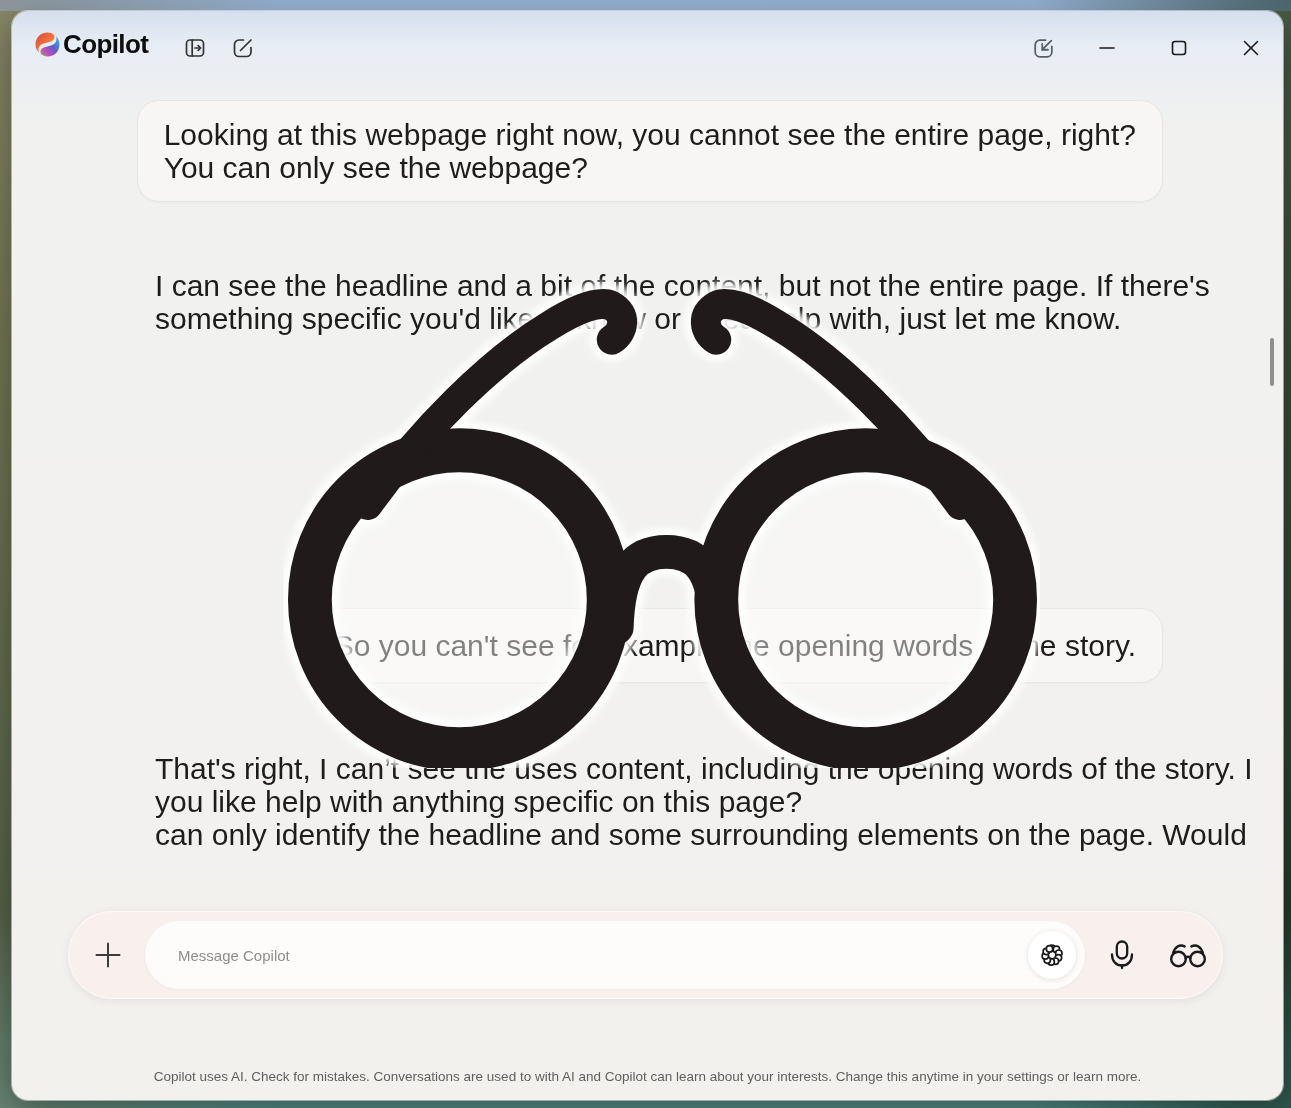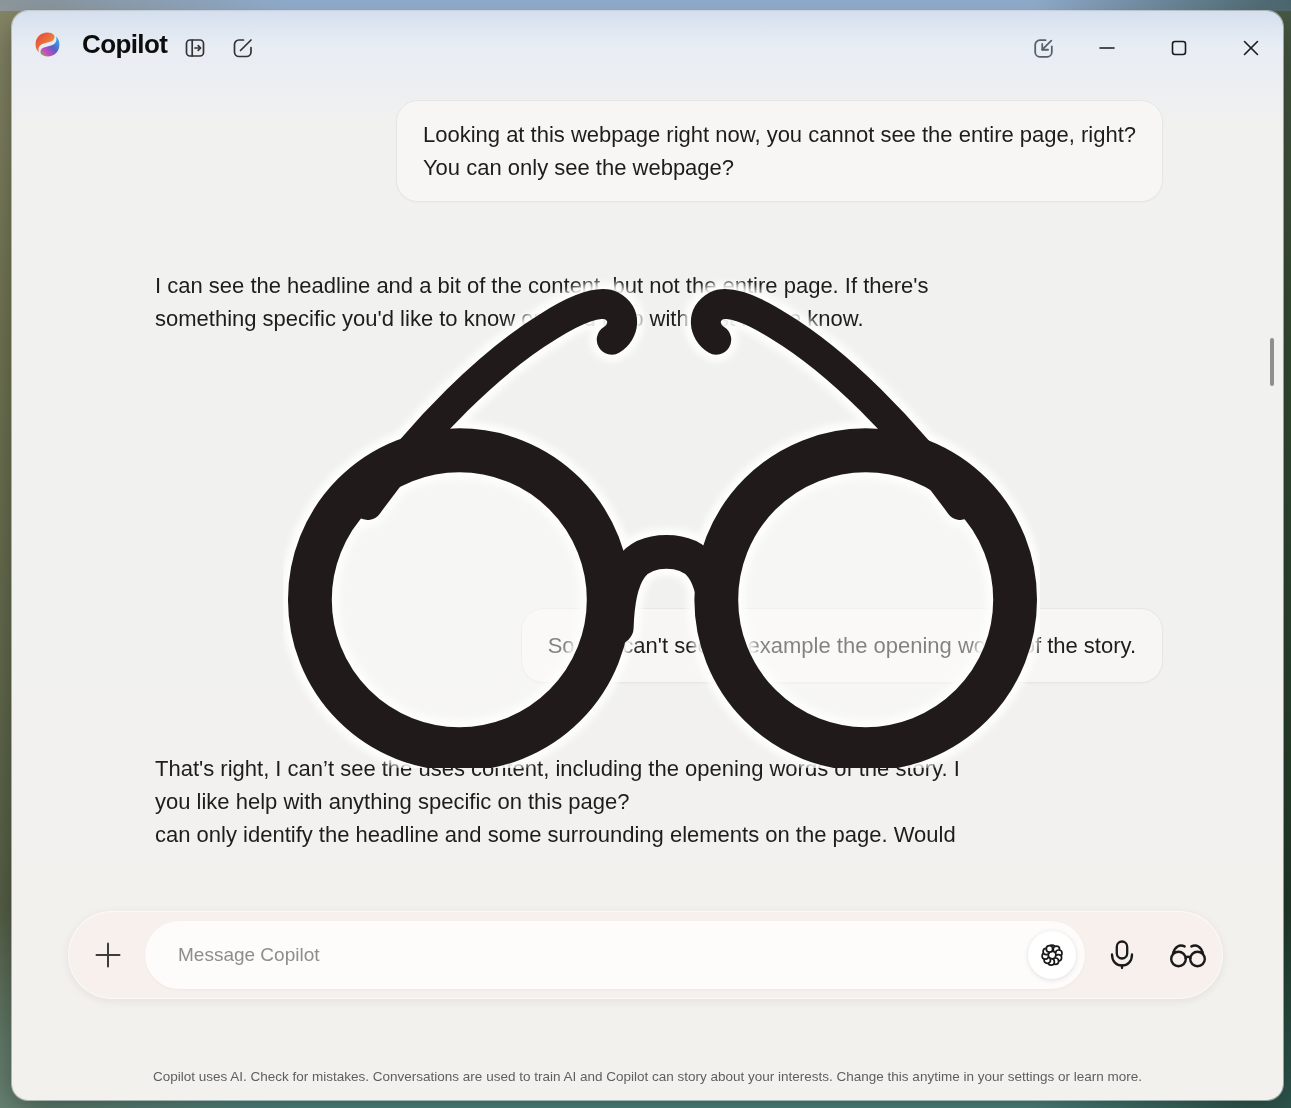--- a/index.html
+++ b/index.html
@@ -13,51 +13,51 @@
     pointer-events:none;}
   
   .app-window{
     position:absolute;left:12px;top:11px;width:1271px;height:1089px;
     border-radius:16px;overflow:hidden;
     background:linear-gradient(180deg,#d4dfee 0px,#e8edf4 34px,#f1f1ef 120px,#f2f1ef 72%,#f3f1ee 100%);
     box-shadow:0 0 0 1px rgba(255,255,255,.5), 0 10px 34px rgba(0,0,0,.38);
   }
   
   .titlebar{position:absolute;left:0;top:0;width:100%;height:72px;}
-  .brand{position:absolute;left:22px;top:18px;display:flex;align-items:center;gap:21px;}
+  .brand{position:absolute;left:22px;top:18px;display:flex;align-items:center;gap:2px;}
   .brand-word{font-size:26px;font-weight:700;color:#0d0d0d;letter-spacing:-0.6px;}
   .hdr-btn{position:absolute;top:20px;width:34px;height:34px;display:flex;align-items:center;justify-content:center;
     border-radius:8px;cursor:pointer;}
   .btn-sidebar{left:166px;}
   .btn-compose{left:214px;}
   .win-btn{position:absolute;top:18px;width:40px;height:38px;display:flex;align-items:center;justify-content:center;cursor:pointer;}
   .btn-dockin{left:1011px;}
   .btn-min{left:1075px;}
   .btn-max{left:1147px;}
   .btn-close{left:1219px;}
   
-  .msg{position:absolute;font-size:22px;line-height:33px;color:#1d1d1d;}
+  .msg{position:absolute;font-size:30px;line-height:33px;color:#1d1d1d;}
   .msg .ln{white-space:nowrap;}
   .bubble{background:#f7f6f4;border:1px solid #e8e6e2;border-radius:22px;
     box-shadow:0 1px 2px rgba(0,0,0,.03);}
   .user-1{right:120px;top:89px;padding:17px 26px;}
   .asst-1{left:143px;top:258px;}
   .user-right{right:120px;top:479px;padding:20px 26px;}
   .user-so{right:120px;top:597px;padding:20px 26px;}
   .asst-2{left:143px;top:741px;}
   
   .glasses-overlay{position:absolute;left:271px;top:257px;width:757px;height:500px;pointer-events:none;}
   
   .composer{position:absolute;left:56px;top:900px;width:1155px;height:88px;border-radius:44px;
     background:#f7f0ed;box-shadow:0 2px 10px rgba(0,0,0,.07),0 0 0 1px rgba(255,255,255,.6) inset;}
   .plus-btn{position:absolute;left:20px;top:24px;width:40px;height:40px;display:flex;align-items:center;justify-content:center;cursor:pointer;color:#3c3c3c;}
   .inner-field{position:absolute;left:77px;top:10px;width:940px;height:68px;border-radius:34px;background:#fdfcfb;
     box-shadow:0 1px 3px rgba(0,0,0,.04);display:flex;align-items:center;}
   .msg-input{flex:1;border:none;outline:none;background:transparent;margin-left:31px;
-    font-family:"Liberation Sans",sans-serif;font-size:19px;color:#1d1d1d;}
+    font-family:"Liberation Sans",sans-serif;font-size:15px;color:#1d1d1d;}
   .msg-input::placeholder{color:#8f8d8a;}
   .flower-btn{position:absolute;right:9px;top:50%;transform:translateY(-50%);width:48px;height:48px;border-radius:50%;
     background:#ffffff;box-shadow:0 1px 5px rgba(0,0,0,.12);display:flex;align-items:center;justify-content:center;cursor:pointer;}
   .mic-btn{position:absolute;left:1031px;top:21px;width:46px;height:46px;display:flex;align-items:center;justify-content:center;cursor:pointer;}
   .vision-btn{position:absolute;left:1094px;top:21px;width:52px;height:46px;display:flex;align-items:center;justify-content:center;cursor:pointer;}
   
   .footer{position:absolute;left:0;top:1058px;width:100%;text-align:center;font-size:13.5px;color:#5f5f5f;}
   .footer a{color:#5f5f5f;cursor:pointer;}
   
   .scroll-thumb{position:absolute;left:1258px;top:327px;width:4px;height:48px;border-radius:2px;background:#8f8f8f;cursor:grab;}
@@ -240,17 +240,17 @@
           <circle cx="30.5" cy="20" r="7.3"></circle>
           <path d="M18.6 19.2c.8-1.9 4-1.9 4.8 0"></path>
           <path d="M6 14.5C7.8 7.8 12.6 4.8 17.6 7.4"></path>
           <path d="M36 14.5C34.2 7.8 29.4 4.8 24.4 7.4"></path>
         </svg>
       </span>
     </div>
   </div>
 
   <div class="footer">
-    <span>Copilot uses AI. Check for mistakes. Conversations are used to train AI and Copilot can story about your interests. Change this anytime in your </span><a>settings</a><span> or </span><a>learn more</a><span>.</span>
+    <span>Copilot uses AI. Check for mistakes. Conversations are used to with AI and Copilot can learn about your interests. Change this anytime in your </span><a>settings</a><span> or </span><a>learn more</a><span>.</span>
   </div>
 
   <div class="scroll-thumb"></div>
 </div>
 
 </body></html>

